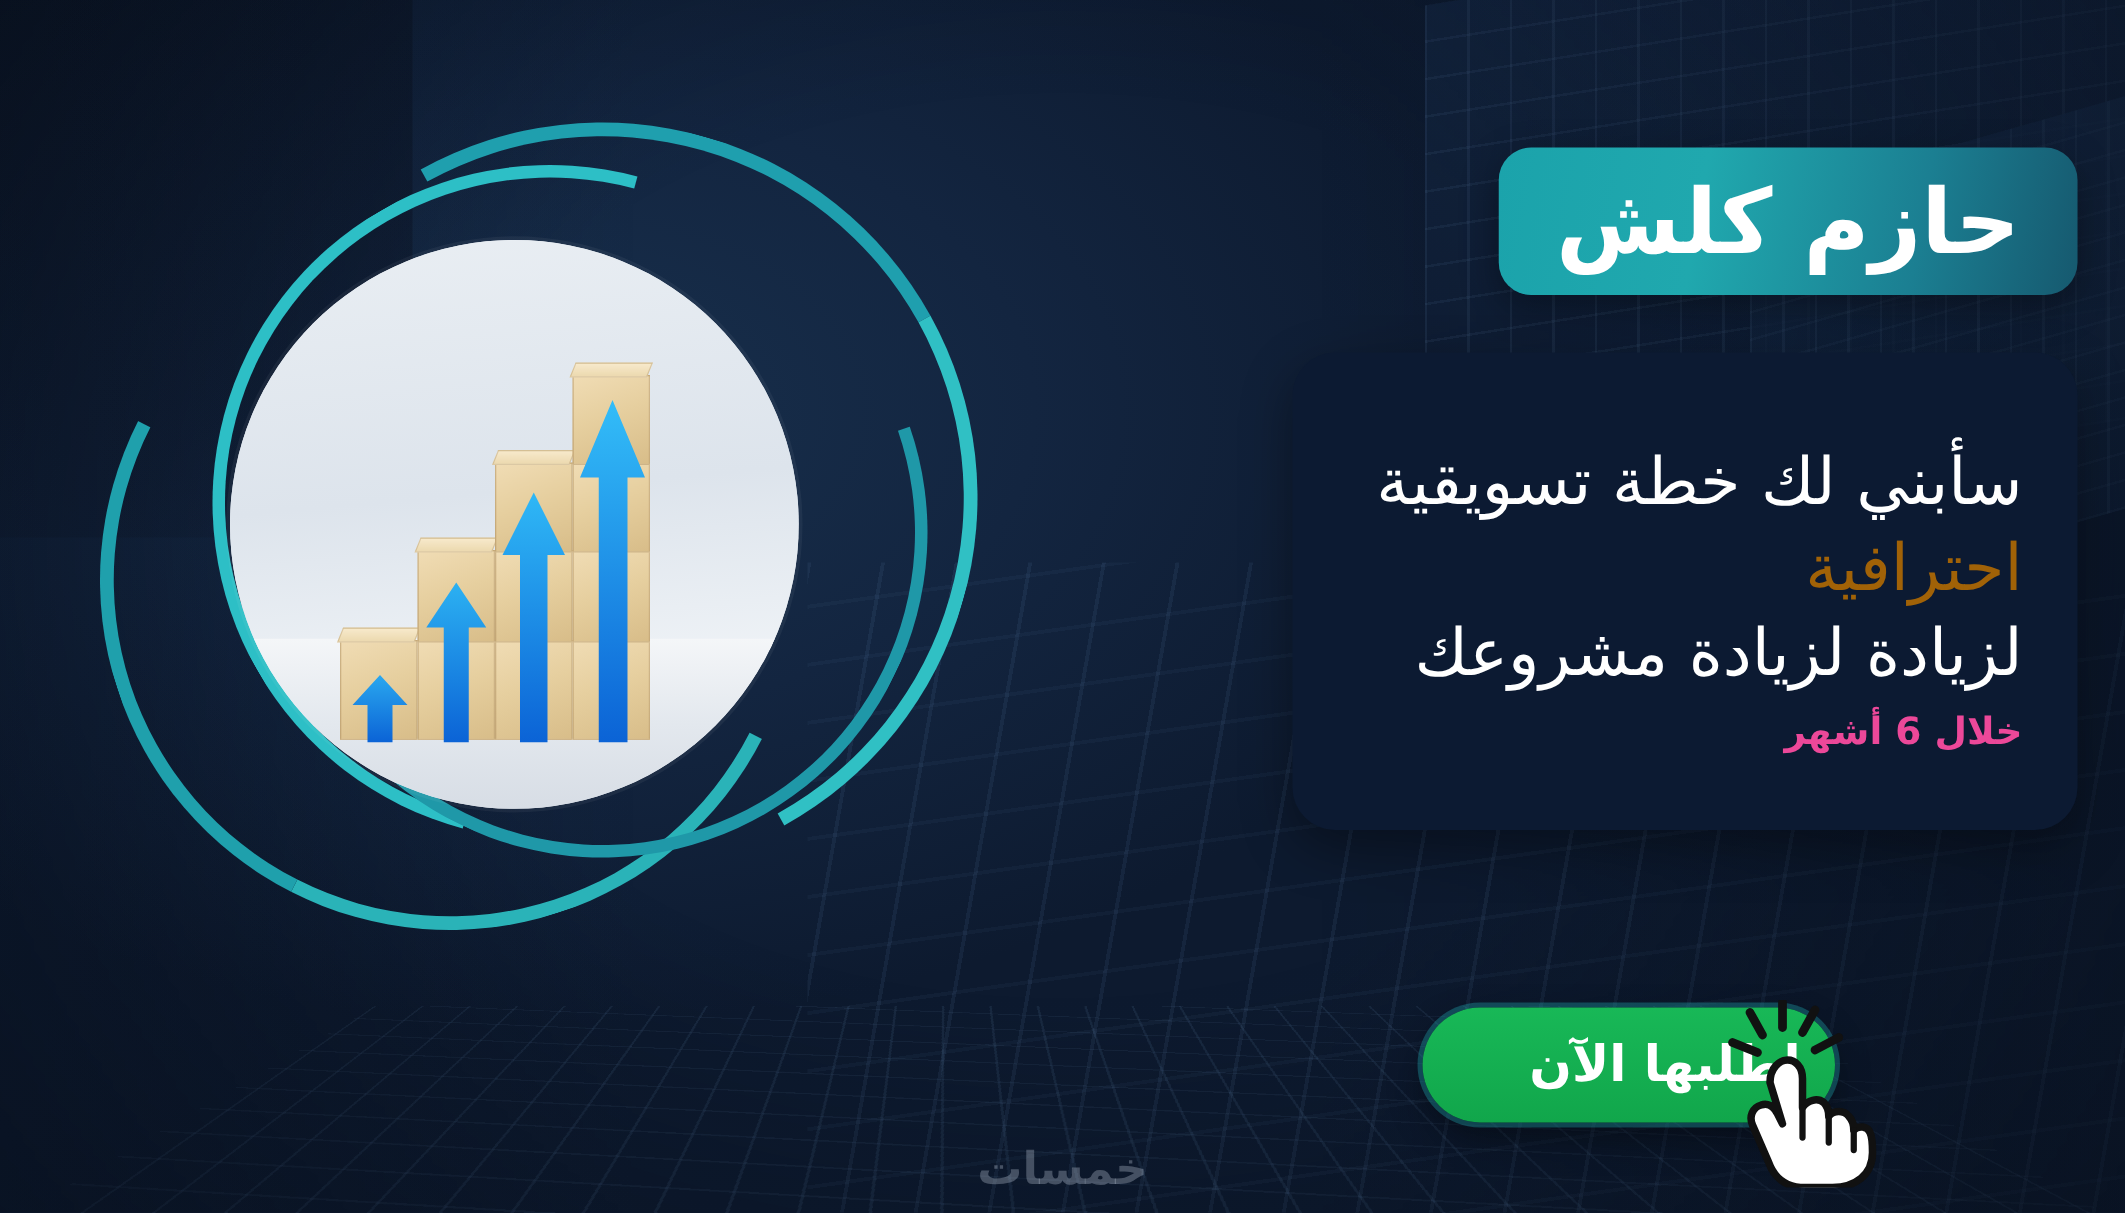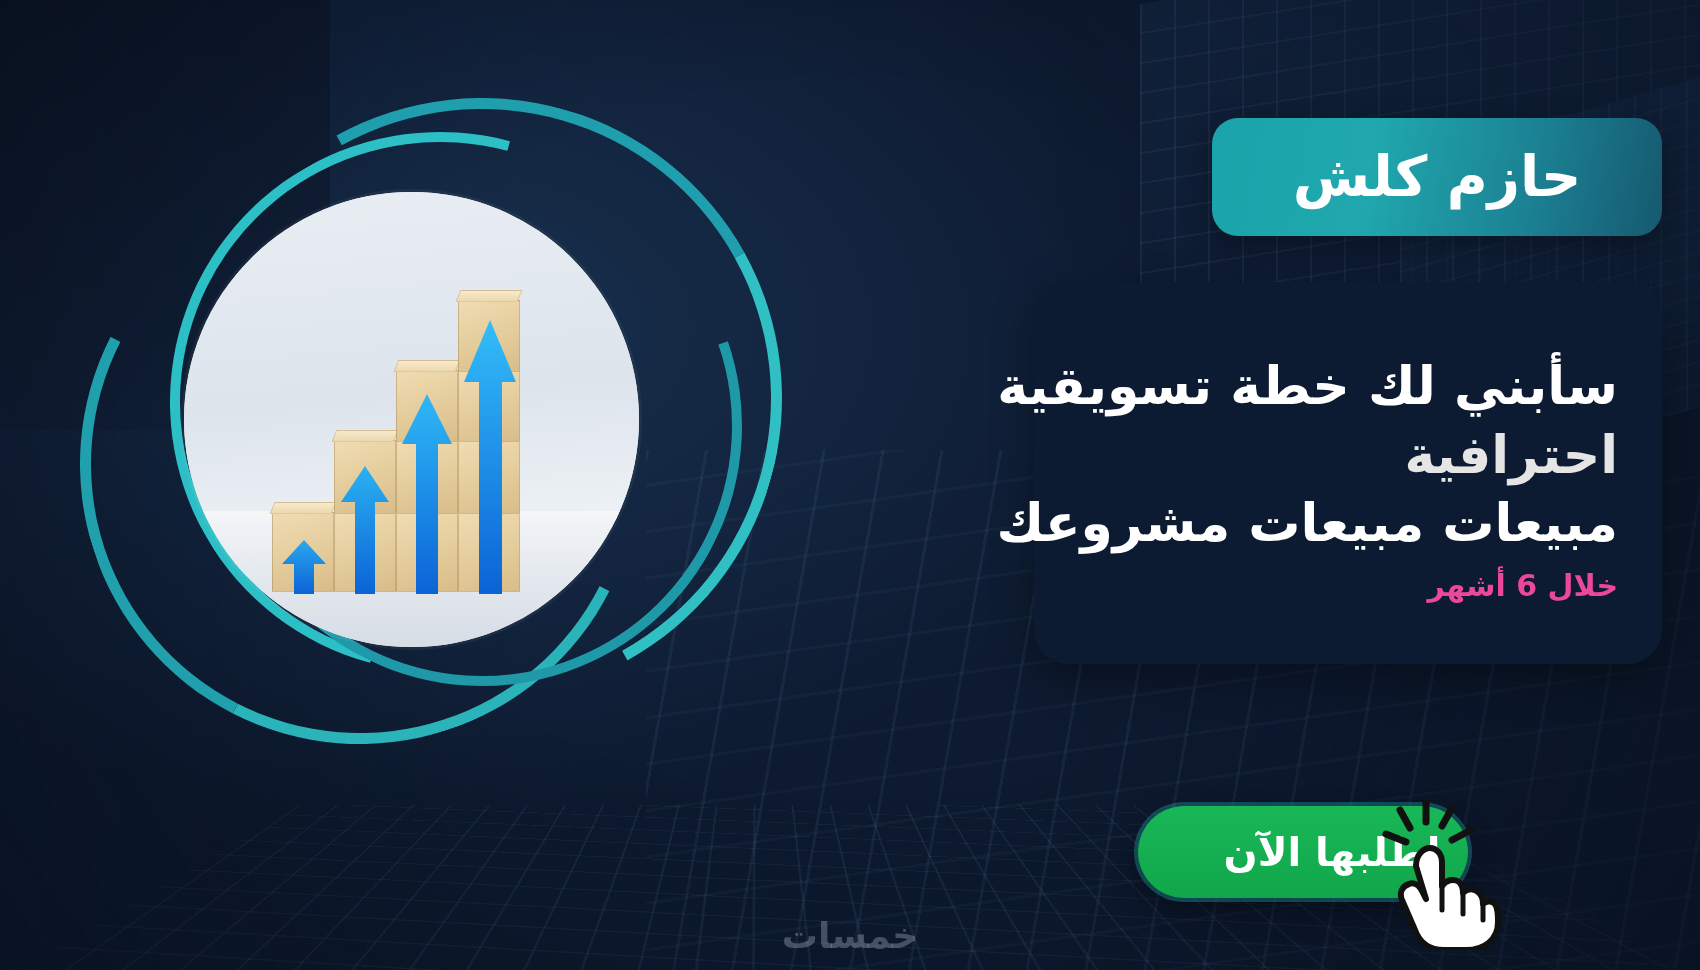--- a/index.html
+++ b/index.html
@@ -155,21 +155,21 @@
     position:absolute; right:38px; top:118px;
     min-width:450px; height:118px;
     border-radius:26px;
     background:linear-gradient(100deg,#1ba3ab 0%, #20a8ae 35%, #1b7f92 72%, #16596f 100%);
     display:flex; align-items:center; justify-content:center;
     padding:0 46px;
     box-shadow:0 10px 30px rgba(0,0,0,.35);
   }
   .name-banner .txt{
     color:#ffffff;
-    font-size:56px;
+    font-size:72px;
     font-weight:700;
     letter-spacing:1px;
     direction:rtl;
     white-space:nowrap;
     line-height:1;
   }
 
   
   .desc-card{
     position:absolute; right:38px; top:282px;
@@ -177,25 +177,25 @@
     border-radius:34px;
     background:#0c1a32;
     padding:44px 44px 34px 44px;
     display:flex; flex-direction:column; justify-content:center;
     direction:rtl; text-align:right;
     box-shadow:0 14px 40px rgba(0,0,0,.35);
   }
   .desc-line{
     color:#ffffff;
     font-size:52px;
-    font-weight:700;
+    font-weight:400;
     line-height:1.32;
     white-space:nowrap;
   }
-  .desc-line.accent{ color:#e5e5e5; }
+  .desc-line.accent{ color:#a16207; }
   .desc-sub{
     color:#ec4899;
     font-size:30px;
     font-weight:600;
     margin-top:10px;
     line-height:1.2;
     white-space:nowrap;
   }
 
   
@@ -323,21 +323,21 @@
     </div>
   </div>
 
   <div class="name-banner">
     <span class="txt">حازم كلش</span>
   </div>
 
   <div class="desc-card">
     <div class="desc-line">سأبني لك خطة تسويقية</div>
     <div class="desc-line accent">احترافية</div>
-    <div class="desc-line">مبيعات مبيعات مشروعك</div>
+    <div class="desc-line">لزيادة لزيادة مشروعك</div>
     <div class="desc-sub">خلال 6 أشهر</div>
   </div>
 
   <div class="cta-wrap">
     <div class="cta-btn">
       <span class="txt">اطلبها الآن</span>
     </div>
 
     <svg class="cursor-hand" viewBox="0 0 130 150">
 

